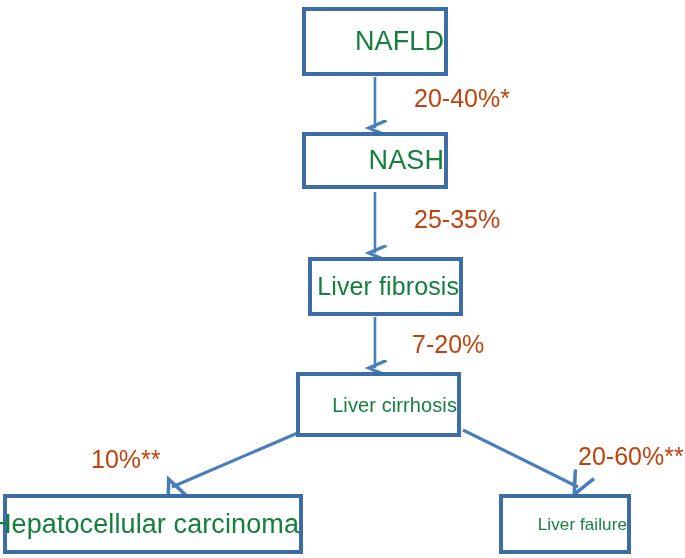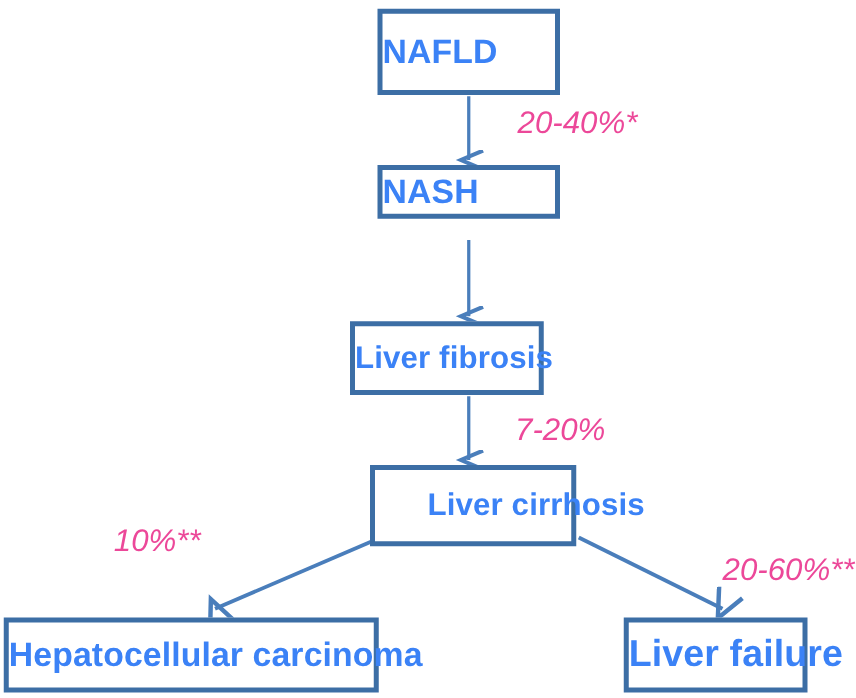--- a/index.html
+++ b/index.html
@@ -20,64 +20,63 @@
     overflow: hidden;
   }
   
   .node {
     position: absolute;
     box-sizing: border-box;
     background: #ffffff;
     border: 4px solid #3c6ea5;
     display: flex;
     align-items: center;
-    justify-content: flex-start;
-    color: #3b82f6;
-    font-weight: 700;
+    justify-content: flex-end;
+    color: #15803d;
+    font-weight: 400;
     letter-spacing: 0.1px;
     line-height: 1;
     z-index: 3;
   }
   .node-label {
     display: block;
     white-space: nowrap;
     text-align: center;
   }
   #node-nafld   { left: 302px; top: 7px;   width: 146px; height: 69px;  font-size: 27px; }
-  #node-nash    { left: 302px; top: 132px; width: 146px; height: 43px;  font-size: 27px; }
-  #node-fibrosis{ left: 280px; top: 257px; width: 155px; height: 59px;  font-size: 25px; }
-  #node-cirrhosis{ left: 296px; top: 372px; width: 165px; height: 65px; font-size: 25px; padding-left: 42px; }
+  #node-nash    { left: 302px; top: 132px; width: 146px; height: 57px;  font-size: 27px; }
+  #node-fibrosis{ left: 308px; top: 257px; width: 155px; height: 59px;  font-size: 25px; }
+  #node-cirrhosis{ left: 296px; top: 372px; width: 165px; height: 65px; font-size: 20px; padding-left: 42px; }
   #node-hcc     { left: 3px;   top: 494px; width: 300px; height: 60px;  font-size: 27px; }
-  #node-failure { left: 499px; top: 494px; width: 147px; height: 60px;  font-size: 30px; }
+  #node-failure { left: 499px; top: 494px; width: 132px; height: 60px;  font-size: 17px; }
 
   
   #connectors {
     position: absolute;
     left: 0;
     top: 0;
     width: 685px;
     height: 558px;
     z-index: 1;
     pointer-events: none;
   }
 
   
   .edge-label {
     position: absolute;
     white-space: nowrap;
-    color: #ec4899;
+    color: #c2410c;
     font-size: 25px;
     line-height: 1;
     z-index: 4;
-    font-style: italic;
   }
   #label-nafld-nash      { left: 414px; top: 86px;  }
   #label-nash-fibrosis   { left: 414px; top: 207px; }
   #label-fibrosis-cirrhosis { left: 412px; top: 332px; }
-  #label-cirrhosis-hcc   { left: 91px;  top: 421px; }
+  #label-cirrhosis-hcc   { left: 91px;  top: 447px; }
   #label-cirrhosis-failure { left: 578px; top: 444px; }
 </style>
 </head>
 <body>
 
 <div id="figure">
 
   <svg id="connectors" viewBox="0 0 685 558" width="685" height="558" xmlns="http://www.w3.org/2000/svg">
     <defs>
       <marker id="arrowhead-v" markerWidth="10" markerHeight="10" refX="3.2" refY="5" orient="auto" markerUnits="strokeWidth">
@@ -117,17 +116,18 @@
 
   <div class="node" id="node-hcc">
     <span class="node-label">Hepatocellular carcinoma</span>
   </div>
 
   <div class="node" id="node-failure">
     <span class="node-label">Liver failure</span>
   </div>
 
   <div class="edge-label" id="label-nafld-nash">20-40%*</div>
+  <div class="edge-label" id="label-nash-fibrosis">25-35%</div>
   <div class="edge-label" id="label-fibrosis-cirrhosis">7-20%</div>
   <div class="edge-label" id="label-cirrhosis-hcc">10%**</div>
   <div class="edge-label" id="label-cirrhosis-failure">20-60%**</div>
 
 </div>
 
 </body></html>

